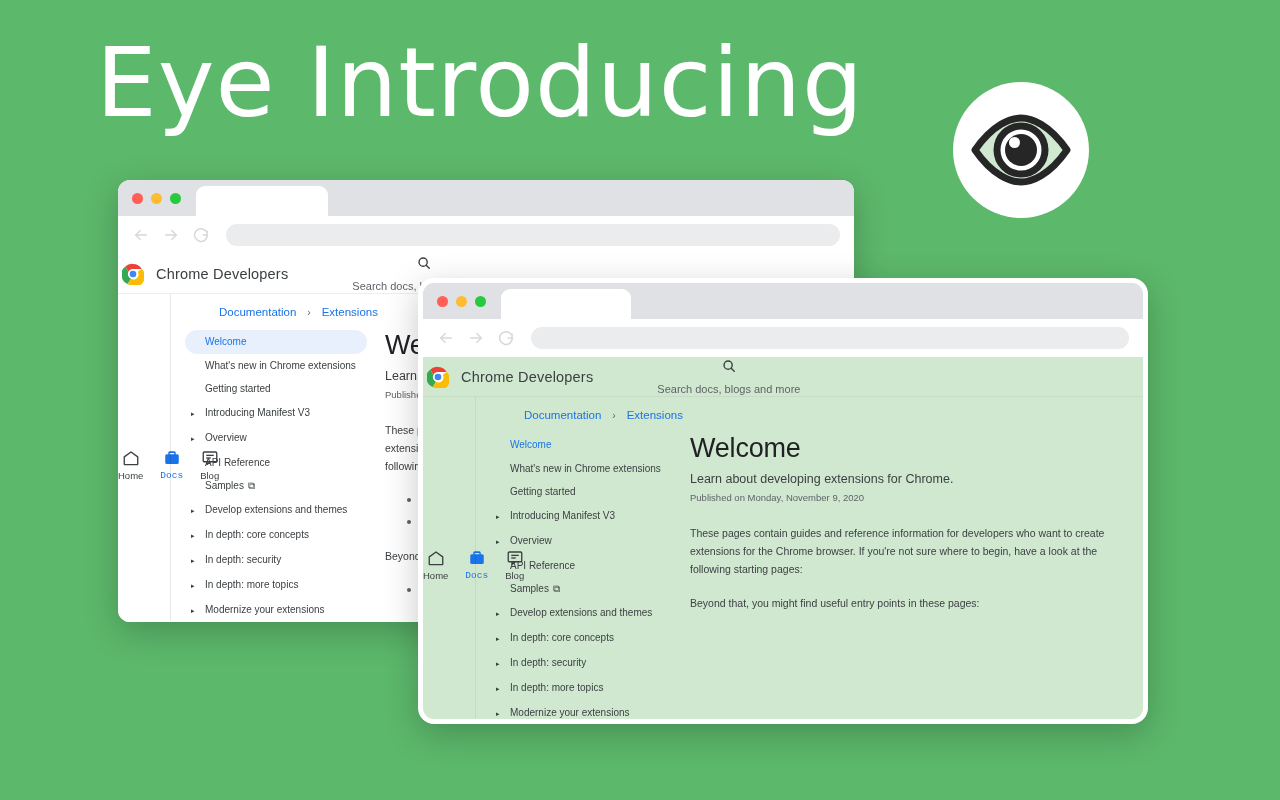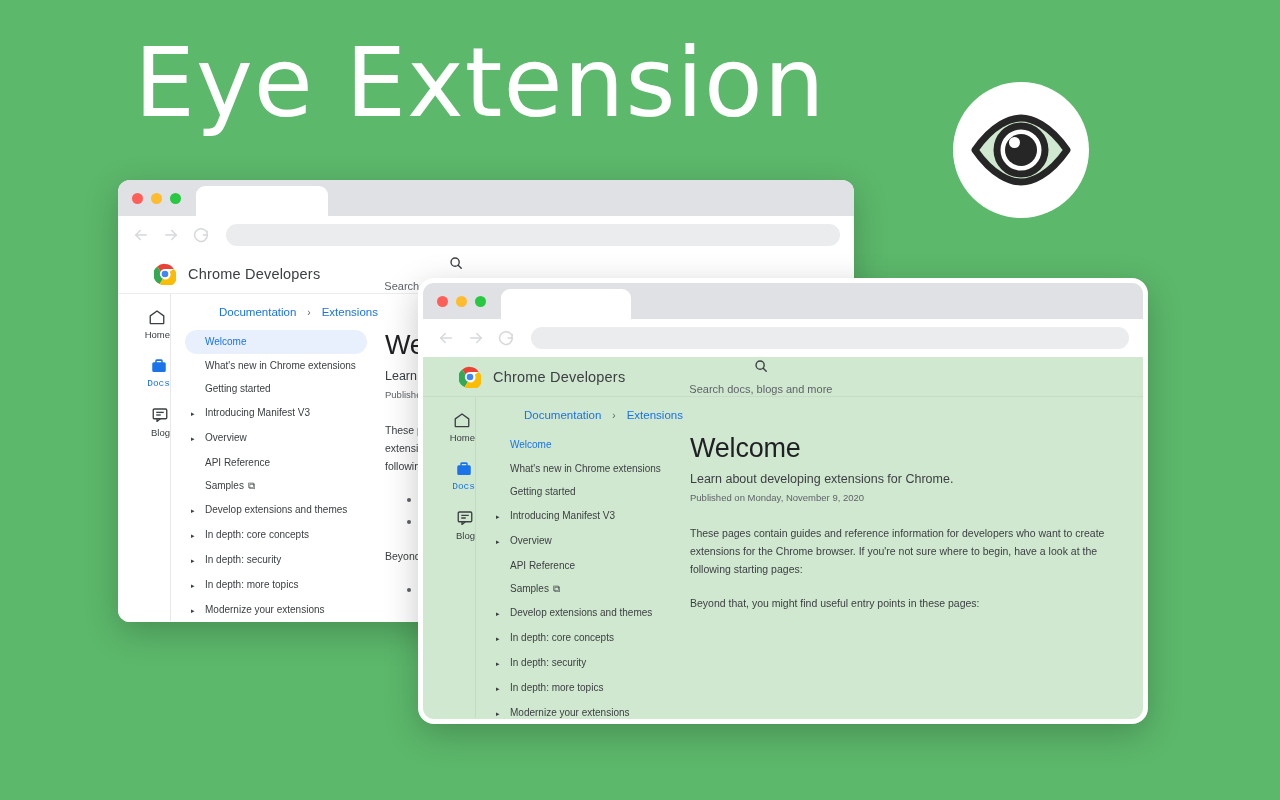--- a/index.html
+++ b/index.html
@@ -110,21 +110,21 @@
   }
 
   
   .page { background: #ffffff; height: calc(100% - 74px); overflow: hidden; }
   .browser.front .page { background: #d1e8d0; }
 
   .site-header {
     height: 40px;
     display: flex;
     align-items: center;
-    padding-left: 36px;
+    padding-left: 4px;
     gap: 12px;
     border-bottom: 1px solid rgba(0,0,0,.07);
   }
   .browser.front .site-header { border-bottom-color: rgba(0,0,0,.05); }
 
   .chrome-logo { width: 22px; height: 22px; flex: none; }
   .site-name {
     font-size: 14.5px;
     color: #3c4043;
     letter-spacing: .2px;
@@ -141,22 +141,22 @@
   }
   .search-icon { width: 14px; height: 14px; flex: none; color: #3c4043; }
   .search-ph { font-size: 11px; color: #5f6368; white-space: nowrap; }
 
   .body-area { display: flex; height: calc(100% - 41px); }
 
   .railnav {
     width: 52px;
     padding-top: 14px;
     display: flex;
-    flex-direction: column;
-    align-items: flex-end;
+    flex-direction: row;
+    align-items: center;
     gap: 17px;
     flex: none;
   }
   .rail-item { display: flex; flex-direction: column; align-items: center; gap: 3px; }
   .rail-icon { width: 18px; height: 18px; color: #3c4043; }
   .rail-icon svg { width: 18px; height: 18px; display: block; }
   .rail-label { font-size: 9.5px; color: #3c4043; }
   .rail-item.active .rail-icon { color: #1a73e8; }
   .rail-item.active .rail-label { color: #1a73e8; font-family: Liberation Mono, monospace; }
 
@@ -222,21 +222,21 @@
     left: 0; top: 7px;
     width: 4px; height: 4px;
     border-radius: 50%;
     background: #5f6368;
   }
   .art-list a { color: #6c4fbb; text-decoration: underline; }
 </style>
 </head>
 <body>
 
-<div class="hero-title">Eye Extension</div>
+<div class="hero-title">Eye Introducing</div>
 
 <div class="eye-badge">
   <svg width="108" height="108" viewBox="0 0 108 108">
     <path d="M8 54 C26 28 44 22 54 22 C64 22 82 28 100 54 C82 80 64 86 54 86 C44 86 26 80 8 54 Z" fill="#cfe8cf" stroke="#262626" stroke-width="7" stroke-linejoin="round"></path>
     <circle cx="54" cy="54" r="24" fill="#ffffff" stroke="#262626" stroke-width="7"></circle>
     <circle cx="54" cy="54" r="16" fill="#262626"></circle>
     <circle cx="47.5" cy="46.5" r="5.5" fill="#ffffff"></circle>
   </svg>
 </div>
 

